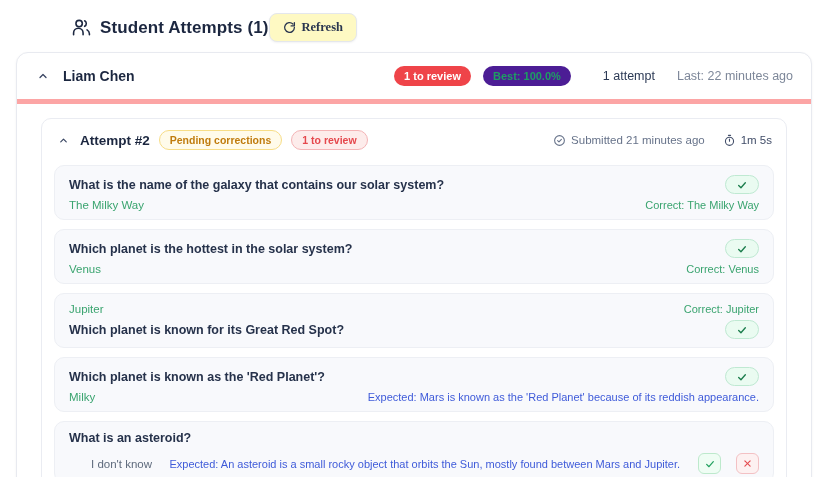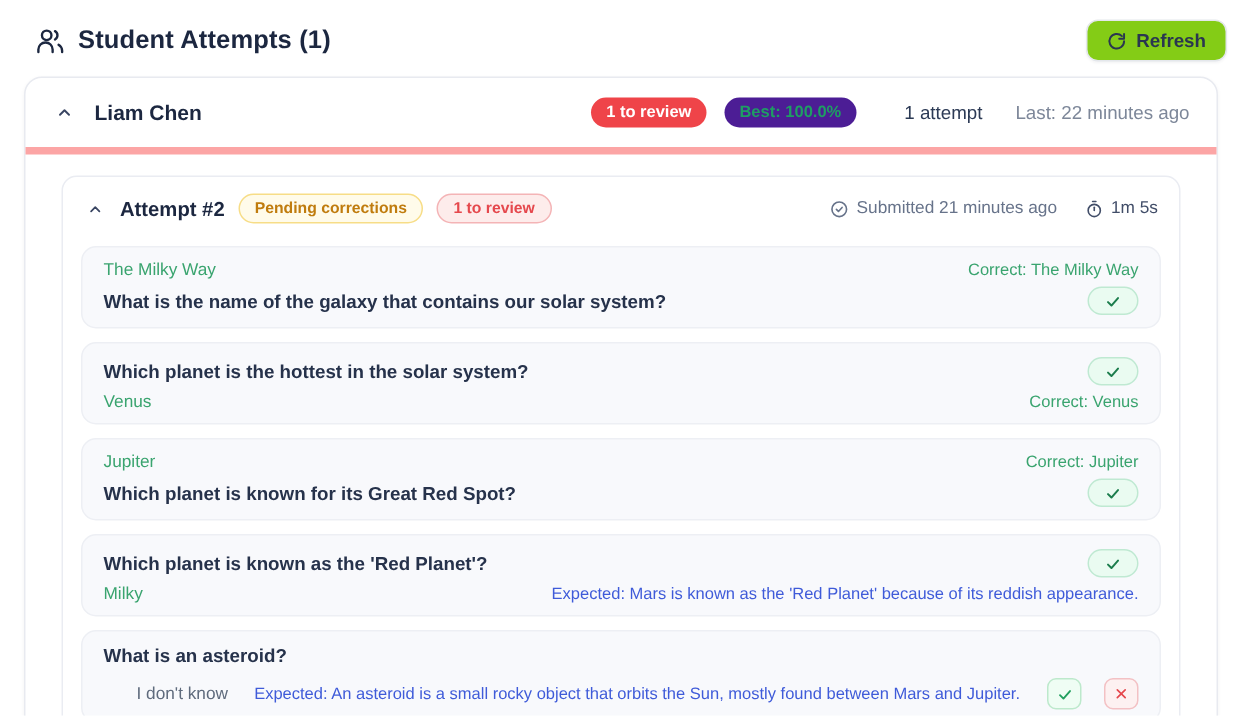--- a/index.html
+++ b/index.html
@@ -7,30 +7,31 @@
   body {
     font-family: "Liberation Sans", sans-serif;
     background: #ffffff;
     color: #26324b;
     overflow: hidden;
   }
   svg { display:block; }
 
   
   .page-header {
-    display: flex; align-items: center; justify-content: space-between;
+    display: flex; align-items: center; 
     padding: 13px 10px 6px 24px;
+    margin-left: 48px;
   }
   .page-header-left { display: flex; align-items: center; gap: 9px; }
   .page-title { font-size: 17px; font-weight: bold; color: #1c2740; letter-spacing:.1px; }
   .refresh-btn {
     display: flex; align-items: center; gap: 6px;
-    background: #84cc16; border: 1px solid #e4e7ec; border-radius: 8px;
+    background: #fef9c3; border: 1px solid #e4e7ec; border-radius: 8px;
     padding: 6px 13px; font-size: 12.5px; font-weight: bold; color: #2a3650;
-    font-family: Liberation Sans, sans-serif; cursor: pointer; box-shadow: 0 1px 2px rgba(16,24,40,.05);
+    font-family: Liberation Serif, serif; cursor: pointer; box-shadow: 0 1px 2px rgba(16,24,40,.05);
   }
 
   
   .outer-panel {
     margin: 4px 16px 0;
     background: #fff; border: 1px solid #e8eaf0; border-radius: 12px;
     box-shadow: 0 1px 3px rgba(16,24,40,.05);
   }
   .student-header {
     display: flex; align-items: center; gap: 12px;
@@ -161,32 +162,32 @@
               <line x1="10" y1="2.5" x2="14" y2="2.5"></line>
               <line x1="12" y1="13.5" x2="12" y2="9.5"></line>
             </svg>
         </span>
         <span>1m 5s</span>
       </span>
     </div>
 
     <div class="question-card">
       <div class="q-row">
+        <span class="q-text">What is the name of the galaxy that contains our solar system?</span>
+        <span class="check-pill">
+          <span>
+              <svg width="10" height="10" viewBox="0 0 24 24" fill="none" stroke="currentColor" stroke-width="3.2" stroke-linecap="round" stroke-linejoin="round">
+                <polyline points="4 13 9.5 18.5 20 6.5"></polyline>
+              </svg>
+            </span>
+        </span>
+      </div>
+      <div class="q-row">
         <span class="a-text">The Milky Way</span>
         <span class="result-text">Correct: The Milky Way</span>
-      </div>
-      <div class="q-row">
-        <span class="q-text">What is the name of the galaxy that contains our solar system?</span>
-        <span class="check-pill">
-          <span>
-              <svg width="10" height="10" viewBox="0 0 24 24" fill="none" stroke="currentColor" stroke-width="3.2" stroke-linecap="round" stroke-linejoin="round">
-                <polyline points="4 13 9.5 18.5 20 6.5"></polyline>
-              </svg>
-            </span>
-        </span>
       </div>
     </div>
 
     <div class="question-card">
       <div class="q-row">
         <span class="q-text">Which planet is the hottest in the solar system?</span>
         <span class="check-pill">
           <span>
               <svg width="10" height="10" viewBox="0 0 24 24" fill="none" stroke="currentColor" stroke-width="3.2" stroke-linecap="round" stroke-linejoin="round">
                 <polyline points="4 13 9.5 18.5 20 6.5"></polyline>

